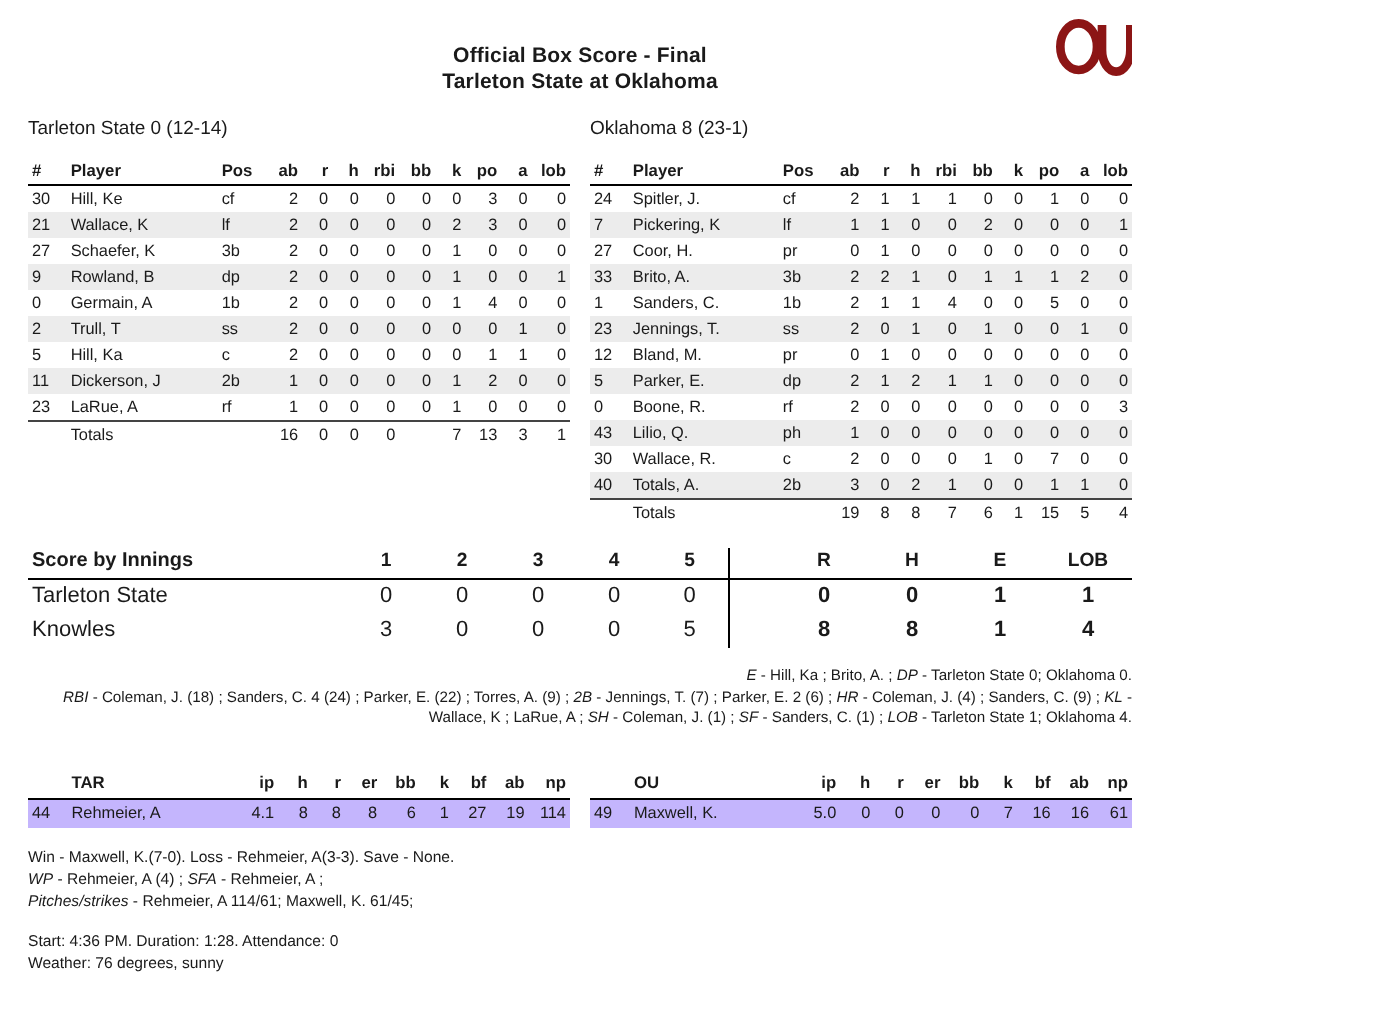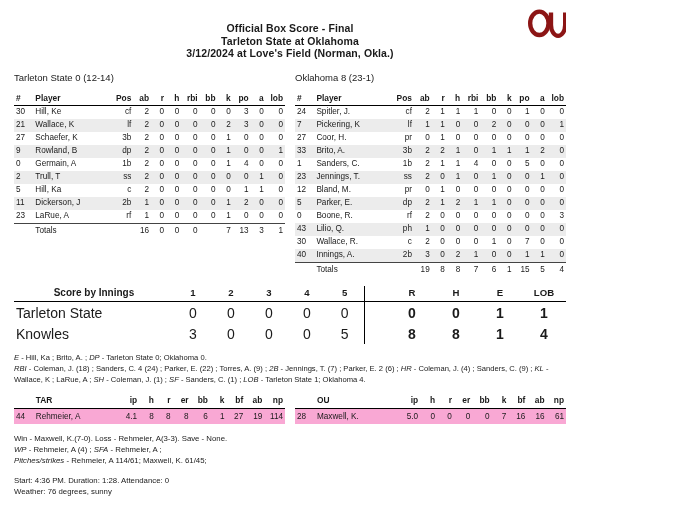--- a/index.html
+++ b/index.html
@@ -55,21 +55,21 @@
   table.bat th {
     font-weight: bold;
     font-size: 8.4px;
     padding: 2px 2px 3px 2px;
     border-bottom: 1.2px solid #000;
     text-align: right;
     white-space: nowrap;
   }
   table.bat th.num, table.bat td.num { text-align: left; width: 26px; padding-left: 2px;}
   table.bat th.plr, table.bat td.plr { text-align: left; width: 104px; }
-  table.bat th.pos, table.bat td.pos { text-align: right; width: 30px; }
+  table.bat th.pos, table.bat td.pos { text-align: left; width: 30px; }
   table.bat td {
     padding: 2.4px 2px;
     text-align: right;
     white-space: nowrap;
   }
   table.bat tbody tr:nth-child(even) { background: #ececec; }
   table.bat tbody tr.totals { background: #ffffff !important; }
   table.bat tbody tr.lastplayer td { border-bottom: 1px solid #444; }
   table.bat tbody tr.totals td { border-top: 1.2px solid #000; padding-top: 3px; }
   table.bat td.stat { width: 22px; }
@@ -82,48 +82,48 @@
     font-size: 8.6px;
   }
   table.innings th {
     font-weight: bold;
     font-size: 9.6px;
     padding: 1px 2px 3px 2px;
     border-bottom: 1.3px solid #000;
     text-align: center;
     white-space: nowrap;
   }
-  table.innings th.lbl { text-align: center; font-size: 10px; padding-left: 2px; margin-top: 39px; }
+  table.innings th.lbl { text-align: left; font-size: 10px; padding-left: 2px; margin-top: 39px; }
   table.innings td {
     padding: 2.5px 2px;
     text-align: center;
-    font-size: 14px;
+    font-size: 11px;
   }
   table.innings td.lbl { text-align: left; padding-left: 2px; }
   .inn-col { width: 38px; }
   .sum-col { width: 44px; }
   .lastinn { border-right: 1.4px solid #000; }
   table.innings td.sum, table.innings th.sum { font-weight: bold; }
   table.innings th.gap, table.innings td.gap { width: 26px; }
 
   
   .notes {
     padding: 0 14px;
     margin-top: 9px;
     font-size: 7.6px;
     line-height: 10.5px;
   }
-  .notes p { margin: 0 0 0.5px 0; }
+  .notes p { margin: 0 0 0.5px 0; text-align: right; }
   .notes i { font-style: italic; }
 
   
   .pitchwrap {
     display: flex;
     padding: 0 14px;
-    margin-top: 8px;
+    margin-top: 19px;
     gap: 10px;
   }
   .pitchcol { width: 336px; }
   table.pit {
     width: 100%;
     border-collapse: collapse;
     font-size: 8.2px;
   }
   table.pit th {
     font-weight: bold;
@@ -133,21 +133,21 @@
     text-align: right;
     white-space: nowrap;
   }
   table.pit th.num, table.pit td.num { text-align: left; width: 26px; }
   table.pit th.plr, table.pit td.plr { text-align: left; width: 120px; }
   table.pit td {
     padding: 2.6px 2px;
     text-align: right;
     white-space: nowrap;
   }
-  table.pit tbody tr { background: #f9a8d4; }
+  table.pit tbody tr { background: #c4b5fd; }
   table.pit td.stat { width: 24px; }
 
   
   .footer {
     padding: 0 14px;
     margin-top: 9px;
     font-size: 7.8px;
     line-height: 11px;
   }
   .footer p { margin: 0; }
@@ -164,21 +164,20 @@
       <g fill="none" stroke="#8C1515" stroke-width="5.2">
         <ellipse cx="16" cy="18" rx="11" ry="14"></ellipse>
         <path d="M30 5 L30 20 A8.5 13 0 0 0 47 20 L47 5"></path>
       </g>
     </svg>
   </div>
 
   <div class="header">
     <div>Official Box Score - Final</div>
     <div>Tarleton State at Oklahoma</div>
-    <div>3/12/2024 at Love's Field (Norman, Okla.)</div>
   </div>
 
   <div class="boxwrap">
     <div class="teamcol">
       <div class="team-title">Tarleton State 0 (12-14)</div>
       <table class="bat">
         <thead>
           <tr>
             <th class="num">#</th>
             <th class="plr">Player</th>
@@ -508,21 +507,21 @@
               <td class="stat">0</td>
               <td class="stat">0</td>
               <td class="stat">1</td>
               <td class="stat">0</td>
               <td class="stat">7</td>
               <td class="stat">0</td>
               <td class="stat">0</td>
             </tr>
             <tr class="lastplayer">
               <td class="num">40</td>
-              <td class="plr">Innings, A.</td>
+              <td class="plr">Totals, A.</td>
               <td class="pos">2b</td>
               <td class="stat">3</td>
               <td class="stat">0</td>
               <td class="stat">2</td>
               <td class="stat">1</td>
               <td class="stat">0</td>
               <td class="stat">0</td>
               <td class="stat">1</td>
               <td class="stat">1</td>
               <td class="stat">0</td>
@@ -646,21 +645,21 @@
             <th class="stat">er</th>
             <th class="stat">bb</th>
             <th class="stat">k</th>
             <th class="stat">bf</th>
             <th class="stat">ab</th>
             <th class="stat">np</th>
           </tr>
         </thead>
         <tbody>
             <tr>
-              <td class="num">28</td>
+              <td class="num">49</td>
               <td class="plr">Maxwell, K.</td>
               <td class="stat">5.0</td>
               <td class="stat">0</td>
               <td class="stat">0</td>
               <td class="stat">0</td>
               <td class="stat">0</td>
               <td class="stat">7</td>
               <td class="stat">16</td>
               <td class="stat">16</td>
               <td class="stat">61</td>

